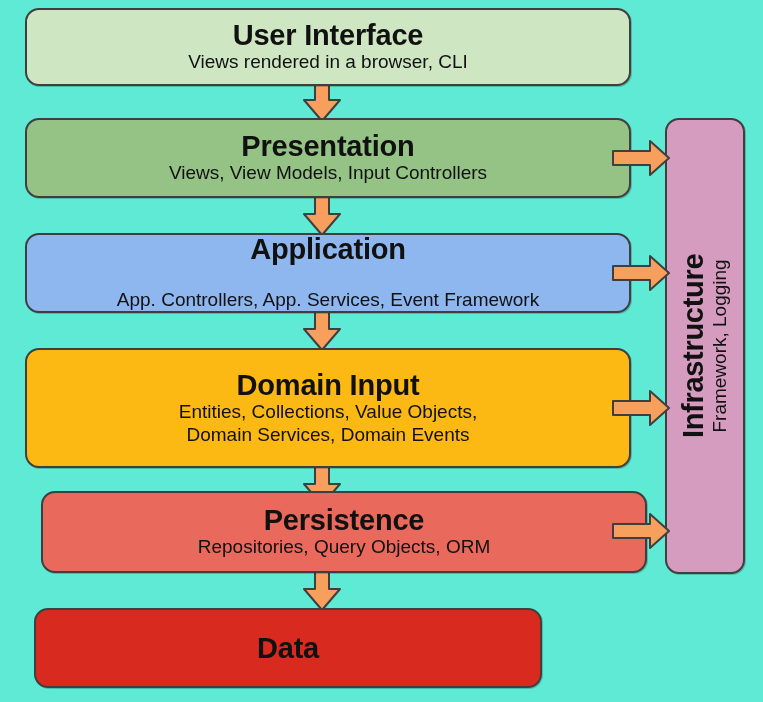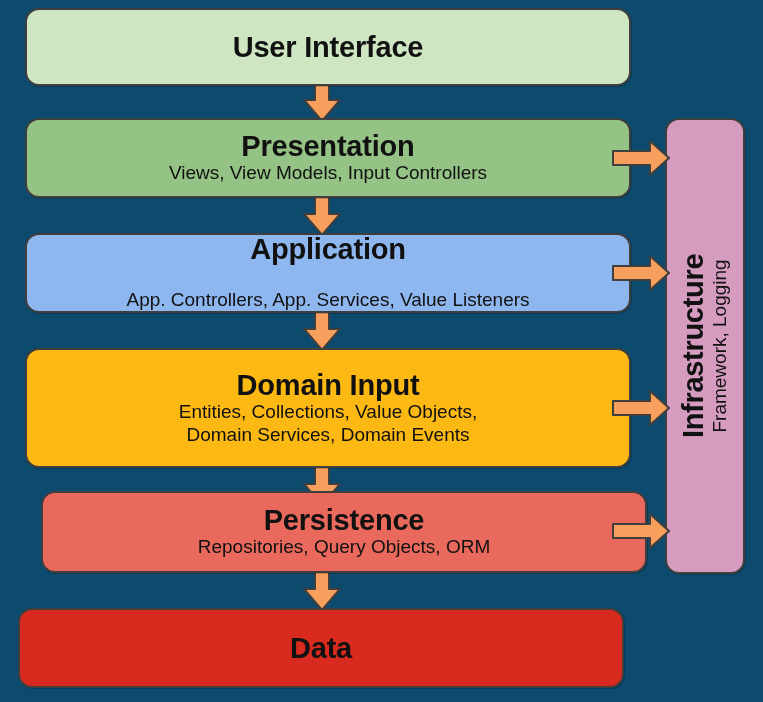--- a/index.html
+++ b/index.html
@@ -46,21 +46,21 @@
     line-height: 1.18;
     margin-top: 1px;
     white-space: nowrap;
   }
   
   #box-ui           { left: 25px;  top: 8px;   width: 606px; height: 78px; }
   #box-presentation { left: 25px;  top: 118px; width: 606px; height: 80px; }
   #box-application  { left: 25px;  top: 233px; width: 606px; height: 80px; gap: 24px; }
   #box-domain       { left: 25px;  top: 348px; width: 606px; height: 120px; }
   #box-persistence  { left: 25px;  top: 491px; width: 606px; height: 82px; margin-left: 16px; }
-  #box-data         { left: 18px;  top: 608px; width: 606px; height: 80px; }
+  #box-data         { left: 34px;  top: 608px; width: 508px; height: 80px; }
 
   
   #box-infrastructure {
     position: absolute;
     left: 665px;
     top: 118px;
     width: 80px;
     height: 456px;
     box-sizing: border-box;
     border: 2px solid #3f3f3f;
@@ -116,21 +116,21 @@
 
   
   #arrow-presentation-infra   { left: 612px; top: 140px; }
   #arrow-application-infra    { left: 612px; top: 255px; }
   #arrow-domain-infra         { left: 612px; top: 390px; }
   #arrow-persistence-infra    { left: 612px; top: 513px; }
 </style>
 </head>
 <body>
 
-<div id="diagram-canvas" style="background-color: #0c4a6e;">
+<div id="diagram-canvas" style="background-color: #5eead4;">
 
   <div class="arrow-down" id="arrow-ui-presentation">
     <svg viewBox="0 0 38 42" xmlns="http://www.w3.org/2000/svg">
       <polygon points="12,0 26,0 26,20 37,20 19,41 1,20 12,20" fill="#f79f5c" stroke="#3f3f3f" stroke-width="2" stroke-linejoin="round"></polygon>
     </svg>
   </div>
   <div class="arrow-down" id="arrow-presentation-application">
     <svg viewBox="0 0 38 42" xmlns="http://www.w3.org/2000/svg">
       <polygon points="12,0 26,0 26,20 37,20 19,41 1,20 12,20" fill="#f79f5c" stroke="#3f3f3f" stroke-width="2" stroke-linejoin="round"></polygon>
     </svg>
@@ -167,30 +167,31 @@
     </svg>
   </div>
   <div class="arrow-right" id="arrow-persistence-infra">
     <svg viewBox="0 0 58 36" xmlns="http://www.w3.org/2000/svg">
       <polygon points="1,11 38,11 38,1 57,18 38,35 38,25 1,25" fill="#f79f5c" stroke="#3f3f3f" stroke-width="2" stroke-linejoin="round"></polygon>
     </svg>
   </div>
 
   <div class="layer-box" id="box-ui" style="background-color: rgb(207, 230, 195);">
     <div class="layer-title">User Interface</div>
+    <div class="layer-sub">Views rendered in a browser, CLI</div>
   </div>
 
   <div class="layer-box" id="box-presentation" style="background-color: rgb(149, 194, 133); align-items: center;">
     <div class="layer-title">Presentation</div>
     <div class="layer-sub">Views, View Models, Input Controllers</div>
   </div>
 
   <div class="layer-box" id="box-application" style="background-color: rgb(143, 183, 239);">
     <div class="layer-title">Application</div>
-    <div class="layer-sub">App. Controllers, App. Services, Value Listeners</div>
+    <div class="layer-sub">App. Controllers, App. Services, Event Framework</div>
   </div>
 
   <div class="layer-box" id="box-domain" style="background-color: rgb(252, 184, 19);">
     <div class="layer-title">Domain Input</div>
     <div class="layer-sub">Entities, Collections, Value Objects,</div>
     <div class="layer-sub">Domain Services, Domain Events</div>
   </div>
 
   <div class="layer-box" id="box-persistence" style="background-color: rgb(233, 105, 92);">
     <div class="layer-title">Persistence</div>

